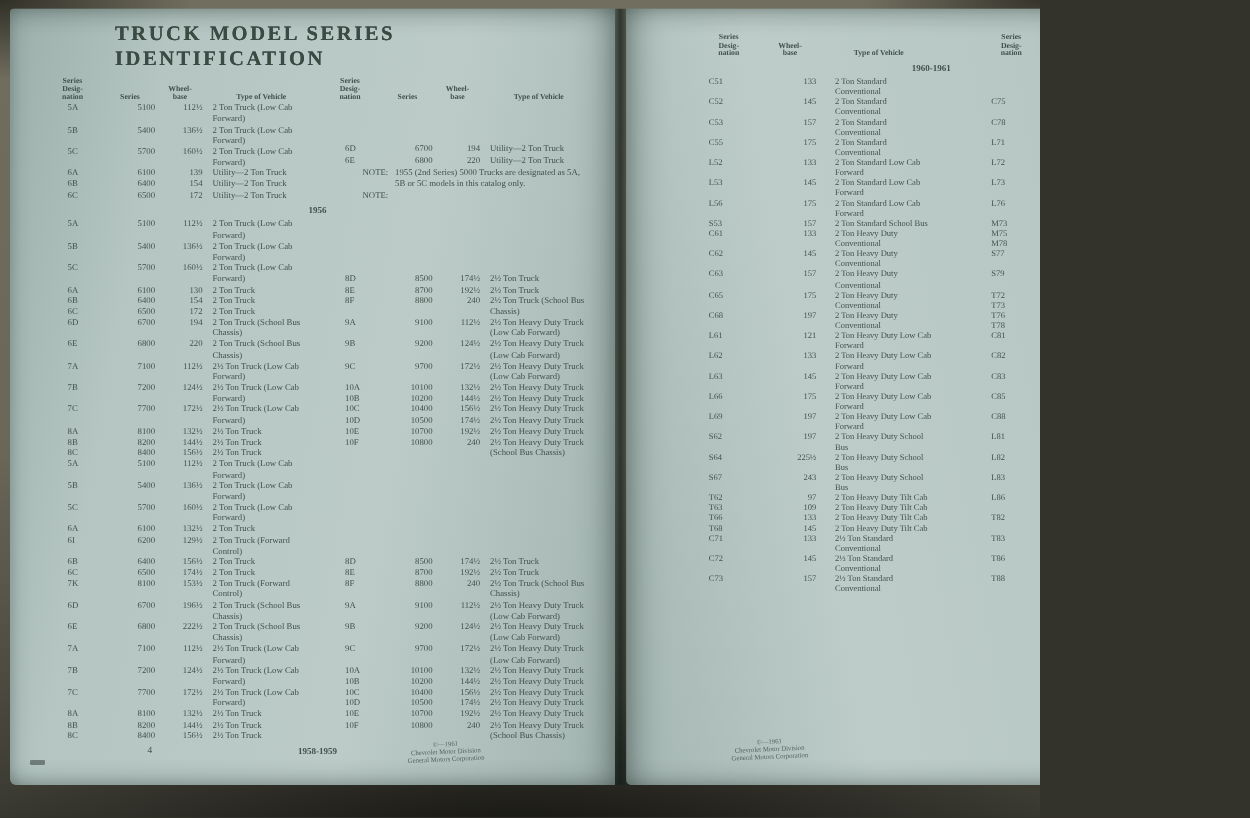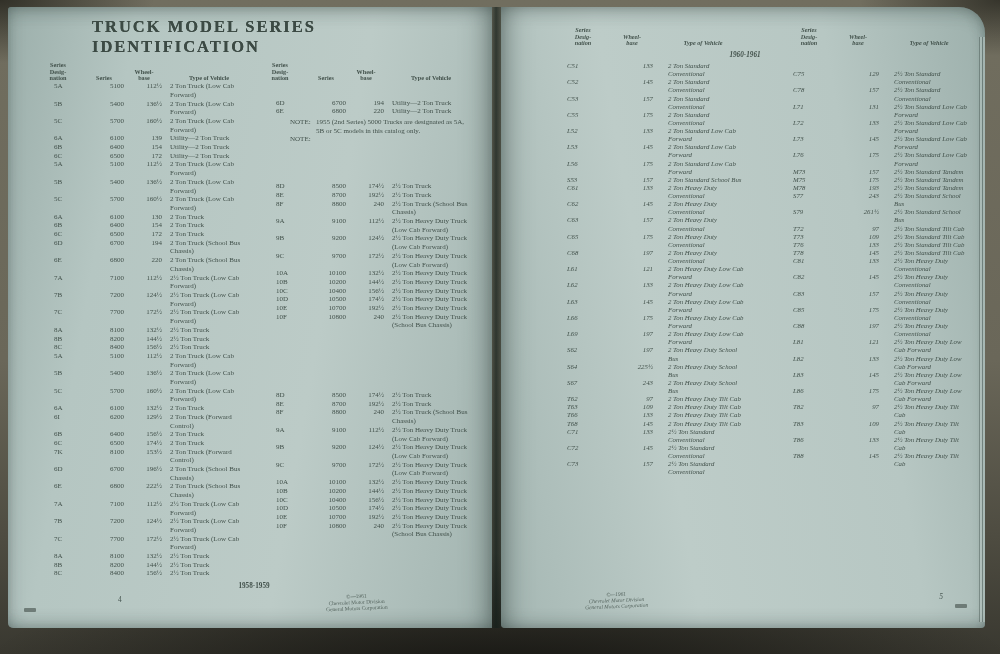--- a/index.html
+++ b/index.html
@@ -1,16 +1,16 @@
 <!DOCTYPE html>
 <html><head>
 <meta charset="utf-8">
 <style>
   html,body{margin:0;padding:0;background:#34332b;}
-  .shot{position:relative;width:1000px;height:654px;overflow:hidden;
+  .shot{position:relative;width:832px;height:654px;overflow:hidden;
     font-family:"Liberation Serif","DejaVu Serif",serif;
     background:
       radial-gradient(ellipse 220px 90px at 0% 0%, rgba(15,15,10,.65), transparent 70%),
       radial-gradient(ellipse 200px 80px at 100% 0%, rgba(15,15,10,.6), transparent 70%),
       radial-gradient(ellipse 70% 26% at 50% 104%, rgba(8,8,6,.75), transparent 75%),
       linear-gradient(180deg,#716e5f 0%,#6a6759 55%,#4e4c41 82%,#393830 100%);}
   .book{position:absolute;left:8px;top:7px;width:977px;height:621px;display:flex;z-index:2;}
   .page{position:relative;flex:1 1 50%;overflow:hidden;color:#42514b;}
   .page.left{
     background:linear-gradient(100deg,#9cafab 0%,#b5c6c2 22%,#bccbc7 62%,#a3b5b1 100%);
@@ -18,21 +18,21 @@
     box-shadow:inset -16px 0 26px -12px rgba(35,50,45,.5),
                inset 0 14px 20px -14px rgba(35,50,45,.4),
                inset 0 -12px 18px -12px rgba(35,50,45,.35),
                inset 10px 0 18px -12px rgba(35,50,45,.35);}
   .page.right{
     background:linear-gradient(260deg,#9db0ac 0%,#b7c7c3 28%,#bdccc8 66%,#a5b7b3 100%);
     border-radius:0 26px 4px 4px;
     box-shadow:inset 16px 0 26px -12px rgba(35,50,45,.5),
                inset 0 14px 20px -14px rgba(35,50,45,.4),
                inset 0 -12px 18px -12px rgba(35,50,45,.35),
-               inset -10px 0 16px -12px rgba(35,50,45,.3);font-style:italic;}
+               inset -10px 0 16px -12px rgba(35,50,45,.3);}
   .page.right::after{content:"";position:absolute;top:30px;right:0;bottom:6px;width:6px;
     background:repeating-linear-gradient(90deg,rgba(70,85,80,.45) 0 1px,rgba(190,205,200,.5) 1px 3px);}
   .spine{flex:0 0 9px;background:linear-gradient(90deg,rgba(25,38,33,.35),rgba(20,32,28,.7) 45%,rgba(25,38,33,.4));}
 
   .pad-l{padding:10px 16px 0 24px;}
   .pad-r{padding:15px 14px 0 18px;}
 
   h1.title{margin:0 0 2px 60px;font-size:16.5px;font-weight:bold;letter-spacing:2px;
     color:#3c4a44;text-shadow:0 0 .5px #3c4a44;}
 
@@ -44,21 +44,21 @@
   .g4h .h0{flex:0 0 52px;}
   .g4h .h1{flex:0 0 40px;}
   .g4h .h2{flex:0 0 40px;}
   .g4h .h3{flex:1 1 auto;}
   
   .g3h .h0{flex:0 0 40px;margin-left:44px;}
   .g3h .h2w{flex:0 0 58px;}
   .g3h .h3{flex:1 1 auto;}
 
   .year{text-align:center;font-weight:bold;font-size:7.2px;line-height:9px;margin:4px 0 2px;}
-  .cols{display:flex;align-items:center;}
+  .cols{display:flex;align-items:flex-end;}
   .group{flex:1 1 50%;}
   .row{display:flex;font-size:7px;line-height:8.7px;}
   .g3 .row{font-size:6.8px;line-height:8.12px;}
   .c{display:block;}
   .g4 .c0{flex:0 0 30px;margin-left:22px;}
   .g4 .c1{flex:0 0 40px;text-align:right;}
   .g4 .c2{flex:0 0 38px;text-align:right;}
   .g4 .c3{flex:1 1 auto;padding-left:8px;}
   .g3 .c0{flex:0 0 36px;margin-left:48px;}
   .g3 .c1{flex:0 0 50px;text-align:right;}
@@ -174,20 +174,21 @@
                 </div>
                 <div class="note">
                   <span class="note-label">NOTE:</span>
                 </div>
               </div>
             </div>
           </div>
         </section>
 
         <section>
+          <div class="year">1956</div>
           <div class="cols">
             <div class="group g4">
                 <div class="row">
                   <span class="c c0">5A</span>
                   <span class="c c1">5100</span>
                   <span class="c c2">112½</span>
                   <span class="c c3">2 Ton Truck (Low Cab Forward)</span>
                 </div>
                 <div class="row">
                   <span class="c c0">5B</span>

